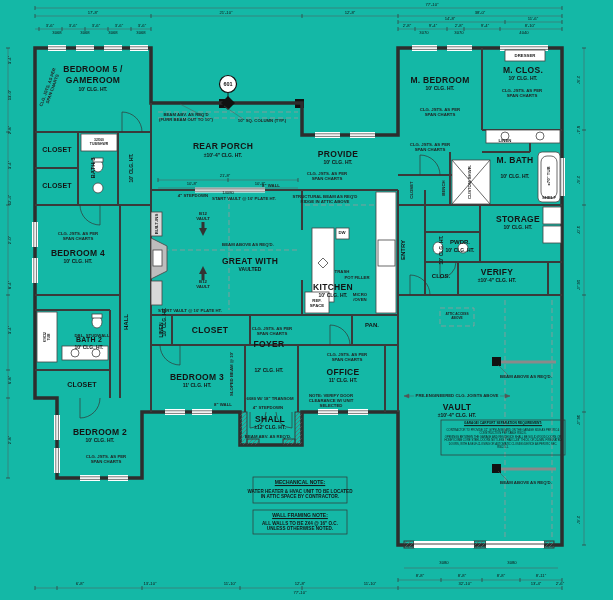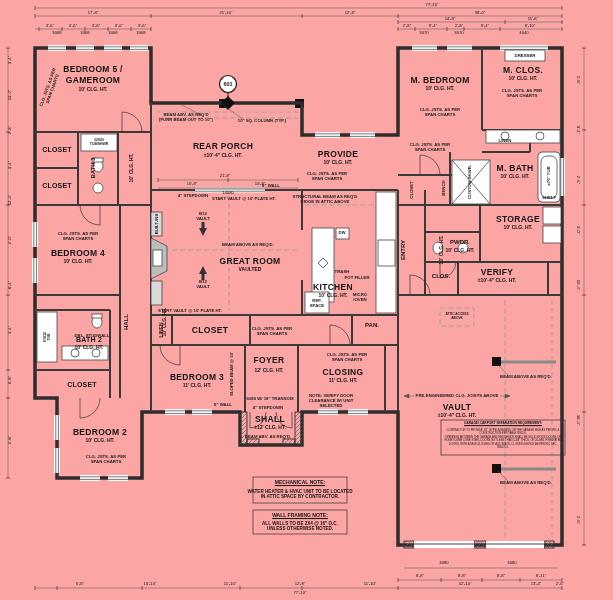--- a/index.html
+++ b/index.html
@@ -1,16 +1,16 @@
 <!DOCTYPE html>
 <html><head>
 <meta charset="utf-8">
 <style>
   html,body{margin:0;padding:0;background:#ffffff}
-  .sheet{position:relative;width:613px;height:600px;background:#fca5a5;
+  .sheet{position:relative;width:613px;height:600px;background:#14b8a6;
          font-family:"Liberation Sans",sans-serif;color:#111;overflow:hidden}
   .sheet > svg{position:absolute;left:0;top:0}
   .t{position:absolute;transform:translate(-50%,-50%);text-align:center;
      white-space:pre-line;line-height:1.18;color:#141414}
   .r{font-weight:bold;font-size:8.5px;letter-spacing:.3px}
   .r2{font-weight:bold;font-size:7px;letter-spacing:.2px}
   .r3{font-weight:bold;font-size:6px}
   .c{font-weight:bold;font-size:5px}
   .a{font-weight:bold;font-size:4.3px;color:#222}
   .d{font-size:4.2px;color:#111;white-space:nowrap}
@@ -341,37 +341,37 @@
 <div class="t c" style="left:100px;top:441px">10' CLG. HT.</div>
 
 <div class="t" style="left:133px;top:322px;transform:translate(-50%,-50%) rotate(-90deg)">
   <span class="r3">HALL</span><br>
   <span class="c">10' CLG. HT.</span>
 </div>
 
 <div class="t r" style="left:223px;top:146px">REAR PORCH</div>
 <div class="t c" style="left:223px;top:156px">±10'-4" CLG. HT.</div>
 
-<div class="t r" style="left:250px;top:261px">GREAT ROOM</div>
+<div class="t r" style="left:250px;top:261px">GREAT WITH</div>
 <div class="t c" style="left:250px;top:270px">VAULTED</div>
 
 <div class="t r" style="left:210px;top:330px">CLOSET</div>
 
 <div class="t c" style="left:162px;top:330px;transform:translate(-50%,-50%) rotate(-90deg)">LINEN</div>
 
 <div class="t r" style="left:197px;top:377px">BEDROOM 3</div>
 <div class="t c" style="left:197px;top:386px">11' CLG. HT.</div>
 
-<div class="t r" style="left:269px;top:360px">FOYER</div>
+<div class="t r" style="left:269px;top:344px">FOYER</div>
 <div class="t c" style="left:269px;top:371px">12' CLG. HT.</div>
 
 <div class="t r" style="left:270px;top:419px">SHALL</div>
 <div class="t c" style="left:270px;top:428px">±12' CLG. HT.</div>
 
-<div class="t r" style="left:343px;top:372px">CLOSING</div>
+<div class="t r" style="left:343px;top:372px">OFFICE</div>
 <div class="t c" style="left:343px;top:381px">11' CLG. HT.</div>
 
 <div class="t r3" style="left:372px;top:326px">PAN.</div>
 
 <div class="t r" style="left:333px;top:287px">KITCHEN</div>
 <div class="t c" style="left:333px;top:296px">10' CLG. HT.</div>
 
 <div class="t r" style="left:338px;top:154px">PROVIDE</div>
 <div class="t c" style="left:338px;top:163px">10' CLG. HT.</div>
 
@@ -379,21 +379,21 @@
   <span class="r3">ENTRY</span><br>
   <span class="c">10' CLG. HT.</span>
 </div>
 
 <div class="t r" style="left:440px;top:80px">M. BEDROOM</div>
 <div class="t c" style="left:440px;top:89px">10' CLG. HT.</div>
 
 <div class="t r" style="left:523px;top:70px">M. CLOS.</div>
 <div class="t c" style="left:523px;top:79px">10' CLG. HT.</div>
 
-<div class="t r" style="left:515px;top:168px">M. BATH</div>
+<div class="t r" style="left:515px;top:160px">M. BATH</div>
 <div class="t c" style="left:515px;top:177px">10' CLG. HT.</div>
 
 <div class="t r" style="left:518px;top:219px">STORAGE</div>
 <div class="t c" style="left:518px;top:228px">10' CLG. HT.</div>
 
 <div class="t r3" style="left:460px;top:243px">PWDR.</div>
 <div class="t c" style="left:460px;top:251px">10' CLG. HT.</div>
 
 <div class="t r3" style="left:441px;top:277px">CLOS.</div>
 

